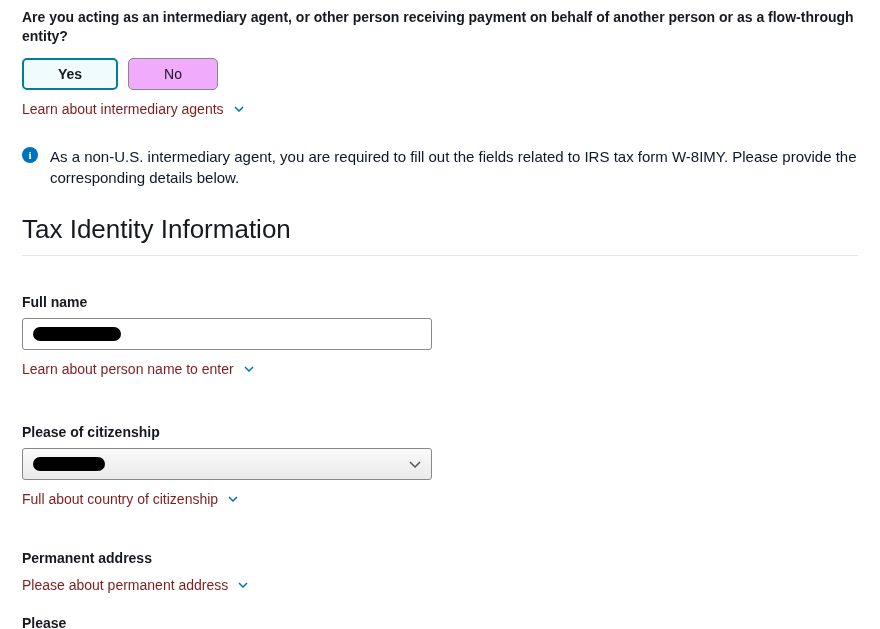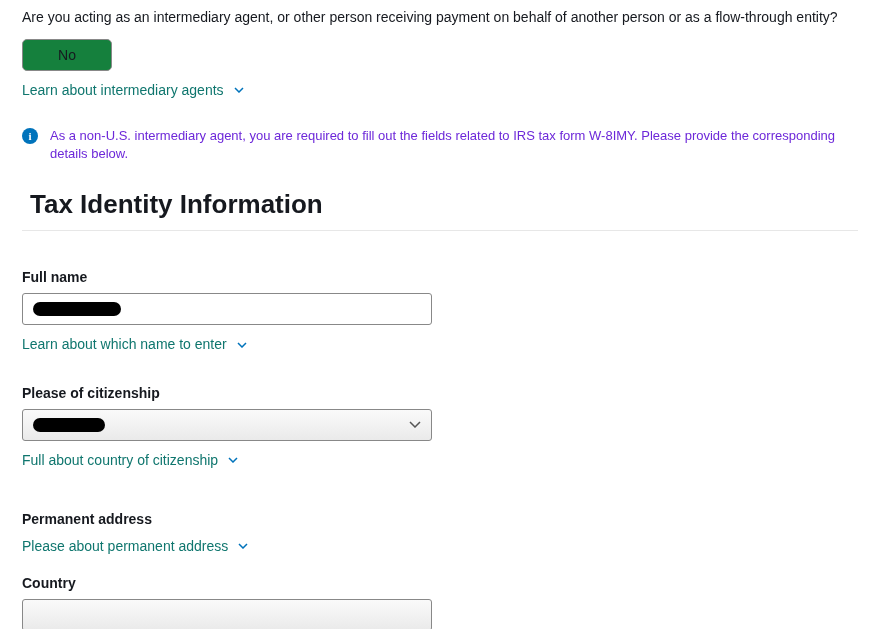--- a/index.html
+++ b/index.html
@@ -6,51 +6,51 @@
     body {
       margin: 0;
       padding: 8px 22px 20px 22px;
       font-family: "Amazon Ember", "Helvetica Neue", Arial, sans-serif;
       font-size: 14px;
       color: #16191f;
       width: 880px;
       background: #fff;
     }
     .question {
-      font-weight: 400;
+      font-weight: 700;
       font-size: 14px;
       line-height: 1.35;
       margin: 0 0 12px 0;
     }
     .btn-row { display: flex; gap: 10px; margin-bottom: 10px; }
     .btn {
       display: inline-flex;
       align-items: center;
       justify-content: center;
       min-width: 90px;
       height: 32px;
       border: 1px solid #888;
       border-radius: 5px;
-      background: #15803d;
+      background: #f0abfc;
       font-size: 14px;
       cursor: pointer;
       padding: 0 20px;
       color: #16191f;
     }
     .btn.selected {
       border: 2px solid #007e99;
       background: #f0fbfd;
       font-weight: 700;
       min-width: 96px;
     }
     .link-expand {
       display: inline-flex;
       align-items: center;
       gap: 10px;
-      color: #0f766e;
+      color: #7f1d1d;
       font-size: 14px;
       cursor: pointer;
       line-height: 1.3;
       text-align: center;
     }
     .link-expand svg { display: block; }
     .info-box {
       display: flex;
       align-items: flex-start;
       gap: 12px;
@@ -59,36 +59,36 @@
     }
     .info-icon {
       width: 16px; height: 16px; border-radius: 50%;
       background: #0073bb; color: #fff;
       display: flex; align-items: center; justify-content: center;
       font-size: 11px; font-weight: 700; font-style: normal;
       font-family: Georgia, serif;
       flex: 0 0 16px;
       margin-top: 1px;
     }
-    .info-text { font-size: 13px; line-height: 1.4; color: #6d28d9; }
+    .info-text { font-size: 15px; line-height: 1.4; color: #0f172a; }
     h2.section-title {
       font-size: 26px;
-      font-weight: 700;
-      margin: 0 0 10px 8px;
+      font-weight: 400;
+      margin: 0 0 10px 0;
       color: #16191f;
     }
     .hr {
       border: none;
       border-top: 1px solid #e7e7e7;
       margin: 0 0 38px 0;
     }
     .field-label {
       font-weight: 700;
       font-size: 14px;
-      margin: 1px 0 8px 0;
+      margin: 16px 0 8px 0;
     }
     .text-input {
       width: 410px;
       height: 32px;
       border: 1px solid #888;
       border-radius: 3px;
       padding: 4px 10px;
       font-size: 14px;
       display: flex;
       align-items: center;
@@ -124,20 +124,21 @@
     .section-gap { height: 30px; }
   </style>
 </head>
 <body>
 
 
 
 <p class="question">Are you acting as an intermediary agent, or other person receiving payment on behalf of another person or as a flow-through entity?</p>
 
 <div class="btn-row">
+  <button class="btn selected">Yes</button>
   <button class="btn">No</button>
 </div>
 
 <div class="link-expand">
   <span>Learn about intermediary agents</span>
   <svg width="10" height="6" viewBox="0 0 10 6">
       <path d="M1 1 L5 5 L9 1" stroke="#0073bb" stroke-width="1.5" fill="none"></path>
     </svg>
 </div>
 
@@ -148,21 +149,21 @@
 
 <h2 class="section-title">Tax Identity Information</h2>
 <hr class="hr">
 
 
 <p class="field-label">Full name</p>
 <div class="text-input">
   <span class="redact w1"></span>
 </div>
 <div class="below-link link-expand">
-  <span>Learn about which name to enter</span>
+  <span>Learn about person name to enter</span>
   <svg width="10" height="6" viewBox="0 0 10 6">
       <path d="M1 1 L5 5 L9 1" stroke="#0073bb" stroke-width="1.5" fill="none"></path>
     </svg>
 </div>
 
 <div class="section-gap"></div>
 
 
 <p class="field-label">Please of citizenship</p>
 <div class="select-input">
@@ -180,20 +181,20 @@
 
 
 <p class="subheader">Permanent address</p>
 <div class="link-expand">
   <span>Please about permanent address</span>
   <svg width="10" height="6" viewBox="0 0 10 6">
       <path d="M1 1 L5 5 L9 1" stroke="#0073bb" stroke-width="1.5" fill="none"></path>
     </svg>
 </div>
 
-<p class="field-label" style="margin-top:20px;">Country</p>
+<p class="field-label" style="margin-top:20px;">Please</p>
 <div class="select-input">
   
   
 </div>
 
 
 
 
 </body></html>

